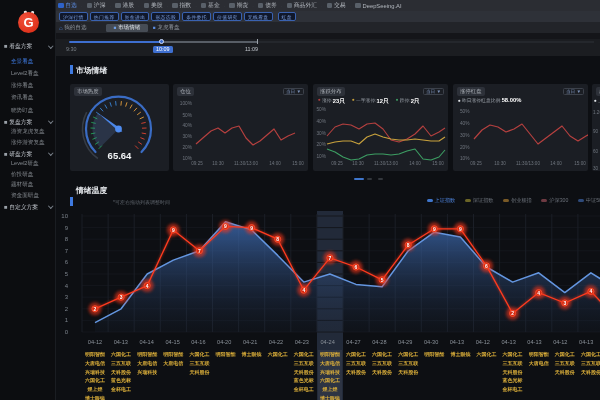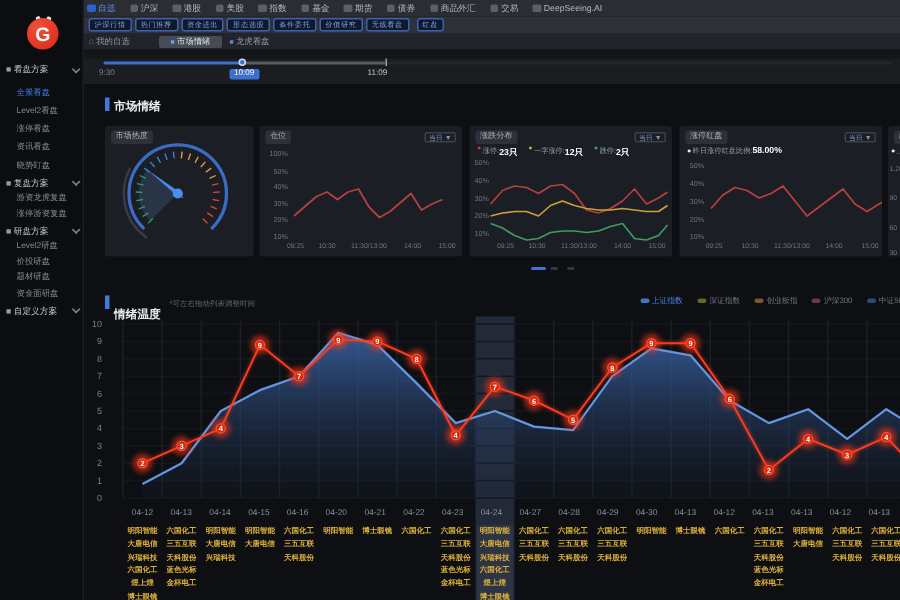--- a/index.html
+++ b/index.html
@@ -122,20 +122,21 @@
       <line x1="72.0" y1="44.2" x2="76.5" y2="44.0" stroke="#e04432" stroke-width="0.9"></line>
       <line x1="71.7" y1="49.0" x2="76.1" y2="49.8" stroke="#e04432" stroke-width="0.9"></line>
       <line x1="70.4" y1="53.6" x2="74.5" y2="55.3" stroke="#e04432" stroke-width="0.9"></line>
       <line x1="68.2" y1="57.9" x2="71.9" y2="60.4" stroke="#e04432" stroke-width="0.9"></line>
       <line x1="65.1" y1="61.6" x2="68.3" y2="64.8" stroke="#e04432" stroke-width="0.9"></line>
 <path d="M 48.5 45 L 30.1 63.4 A 26 26 0 0 1 28.0 29.0 Z" fill="#5e82c4" opacity="0.22"></path>
 <polygon points="28.0,29.0 49.4,43.8 52.4,48.1 47.6,46.2" fill="#4a86e8"></polygon>
 <circle cx="48.5" cy="45" r="3.4" fill="#4f8cf0"></circle>
 </svg>
 <div class="badge">市场热度</div>
+<div style="position:absolute;left:0;right:0;top:65.5px;text-align:center;font-size:9.5px;font-weight:bold;color:#f2f4f6">65.64</div>
 </div>
 
 <div class="card" style="left:173px;width:135px">
 <div class="badge">仓位</div>
     <div class="drop">当日 ▼</div>
 <div style="position:absolute;left:-7px;top:17px;width:26px;text-align:right;font-size:4.8px;color:#6f757e">100%</div>
     <div style="position:absolute;left:-7px;top:28.5px;width:26px;text-align:right;font-size:4.8px;color:#6f757e">50%</div>
     <div style="position:absolute;left:-7px;top:39px;width:26px;text-align:right;font-size:4.8px;color:#6f757e">40%</div>
     <div style="position:absolute;left:-7px;top:50px;width:26px;text-align:right;font-size:4.8px;color:#6f757e">30%</div>
     <div style="position:absolute;left:-7px;top:61px;width:26px;text-align:right;font-size:4.8px;color:#6f757e">20%</div>
@@ -208,21 +209,21 @@
 <div style="position:absolute;left:1px;top:45px;font-size:4.6px;color:#6f757e">90</div>
 <div style="position:absolute;left:1px;top:65px;font-size:4.6px;color:#6f757e">60</div>
 <div style="position:absolute;left:1px;top:82px;font-size:4.6px;color:#6f757e">30</div>
 </div>
 
 <div class="abs" style="left:354px;top:177.5px;width:10px;height:2.5px;border-radius:1.2px;background:#3f76cc"></div>
 <div class="abs" style="left:366.5px;top:177.5px;width:5px;height:2.5px;border-radius:1.2px;background:#33373d"></div>
 <div class="abs" style="left:377.5px;top:177.5px;width:5px;height:2.5px;border-radius:1.2px;background:#33373d"></div>
 
 <div class="abs" style="left:70px;top:197px;width:2.5px;height:9px;background:#3f7ae0"></div>
-<div class="abs" style="left:76px;top:204px;font-size:7.8px;font-weight:bold;color:#e8ebef">情绪温度</div>
+<div class="abs" style="left:76px;top:185px;font-size:7.8px;font-weight:bold;color:#e8ebef">情绪温度</div>
 <div class="abs" style="left:113px;top:199px;font-size:5px;color:#60666e">*可左右拖动列表调整时间</div>
 <div class="abs" style="left:417px;top:197px;width:200px;display:flex;align-items:center;overflow:hidden">
 <span class="lgd" style="color:#4f86e0"><span class="pill" style="background:#3f76cc"></span>上证指数</span>
 <span class="lgd"><span class="pill" style="background:#6b6526"></span>深证指数</span>
 <span class="lgd"><span class="pill" style="background:#7a5a26"></span>创业板指</span>
 <span class="lgd"><span class="pill" style="background:#6e3a42"></span>沪深300</span>
 <span class="lgd"><span class="pill" style="background:#2e4a7a"></span>中证50</span>
 
 </div>
 

